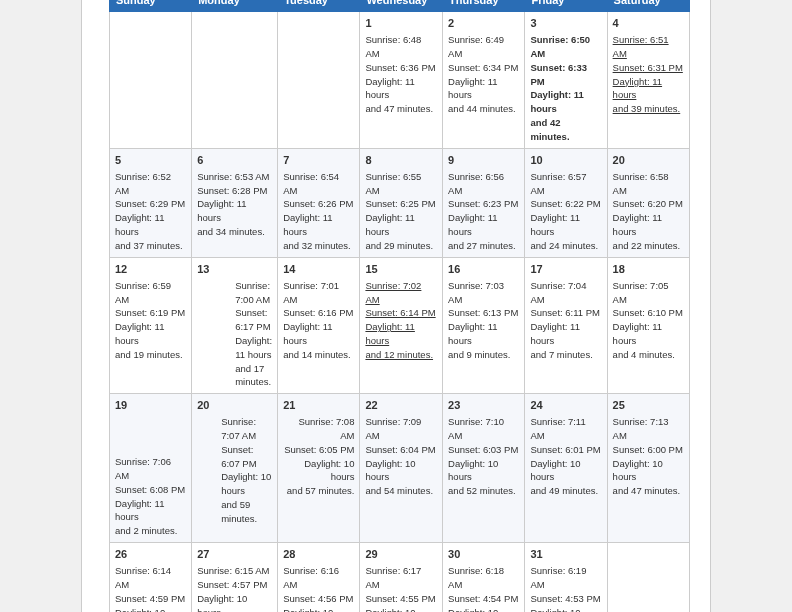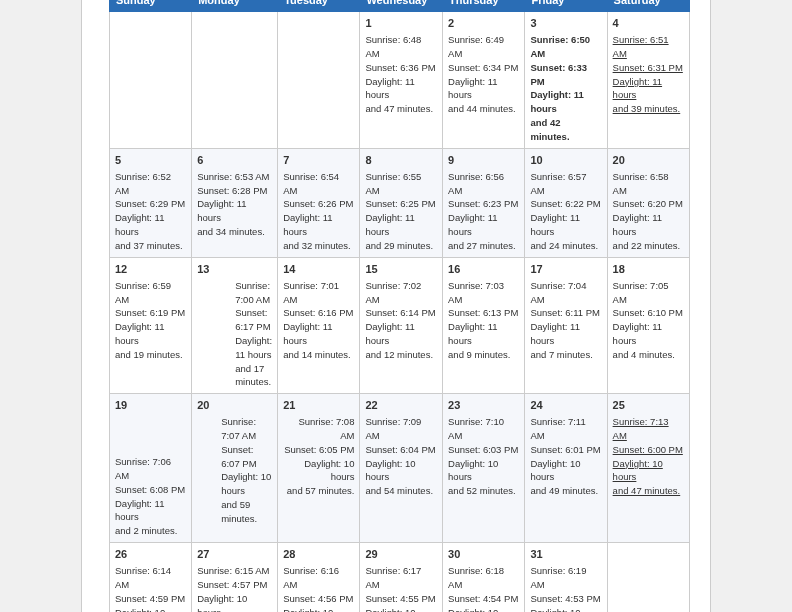--- a/index.html
+++ b/index.html
@@ -236,21 +236,21 @@
           </td>
           <td>
             <span class="day-number">14</span>
             <div class="day-info" style="white-space: pre-line;">Sunrise: 7:01 AM
 Sunset: 6:16 PM
 Daylight: 11 hours
 and 14 minutes.</div>
           </td>
           <td>
             <span class="day-number">15</span>
-            <div class="day-info" style="white-space: pre-line;">Sunrise: 7:02 AM
+            <div class="day-info" style="white-space: pre-line; text-decoration: underline;">Sunrise: 7:02 AM
 Sunset: 6:14 PM
 Daylight: 11 hours
 and 12 minutes.</div>
           </td>
           <td>
             <span class="day-number">16</span>
             <div class="day-info" style="white-space: pre-line;">Sunrise: 7:03 AM
 Sunset: 6:13 PM
 Daylight: 11 hours
 and 9 minutes.</div>
@@ -308,21 +308,21 @@
           </td>
           <td>
             <span class="day-number">24</span>
             <div class="day-info" style="white-space: pre-line;">Sunrise: 7:11 AM
 Sunset: 6:01 PM
 Daylight: 10 hours
 and 49 minutes.</div>
           </td>
           <td>
             <span class="day-number">25</span>
-            <div class="day-info" style="white-space: pre-line; text-decoration: underline;">Sunrise: 7:13 AM
+            <div class="day-info" style="white-space: pre-line;">Sunrise: 7:13 AM
 Sunset: 6:00 PM
 Daylight: 10 hours
 and 47 minutes.</div>
           </td>
         </tr>
         <tr class="week-row">
           <td>
             <span class="day-number">26</span>
             <div class="day-info" style="white-space: pre-line;">Sunrise: 6:14 AM
 Sunset: 4:59 PM

